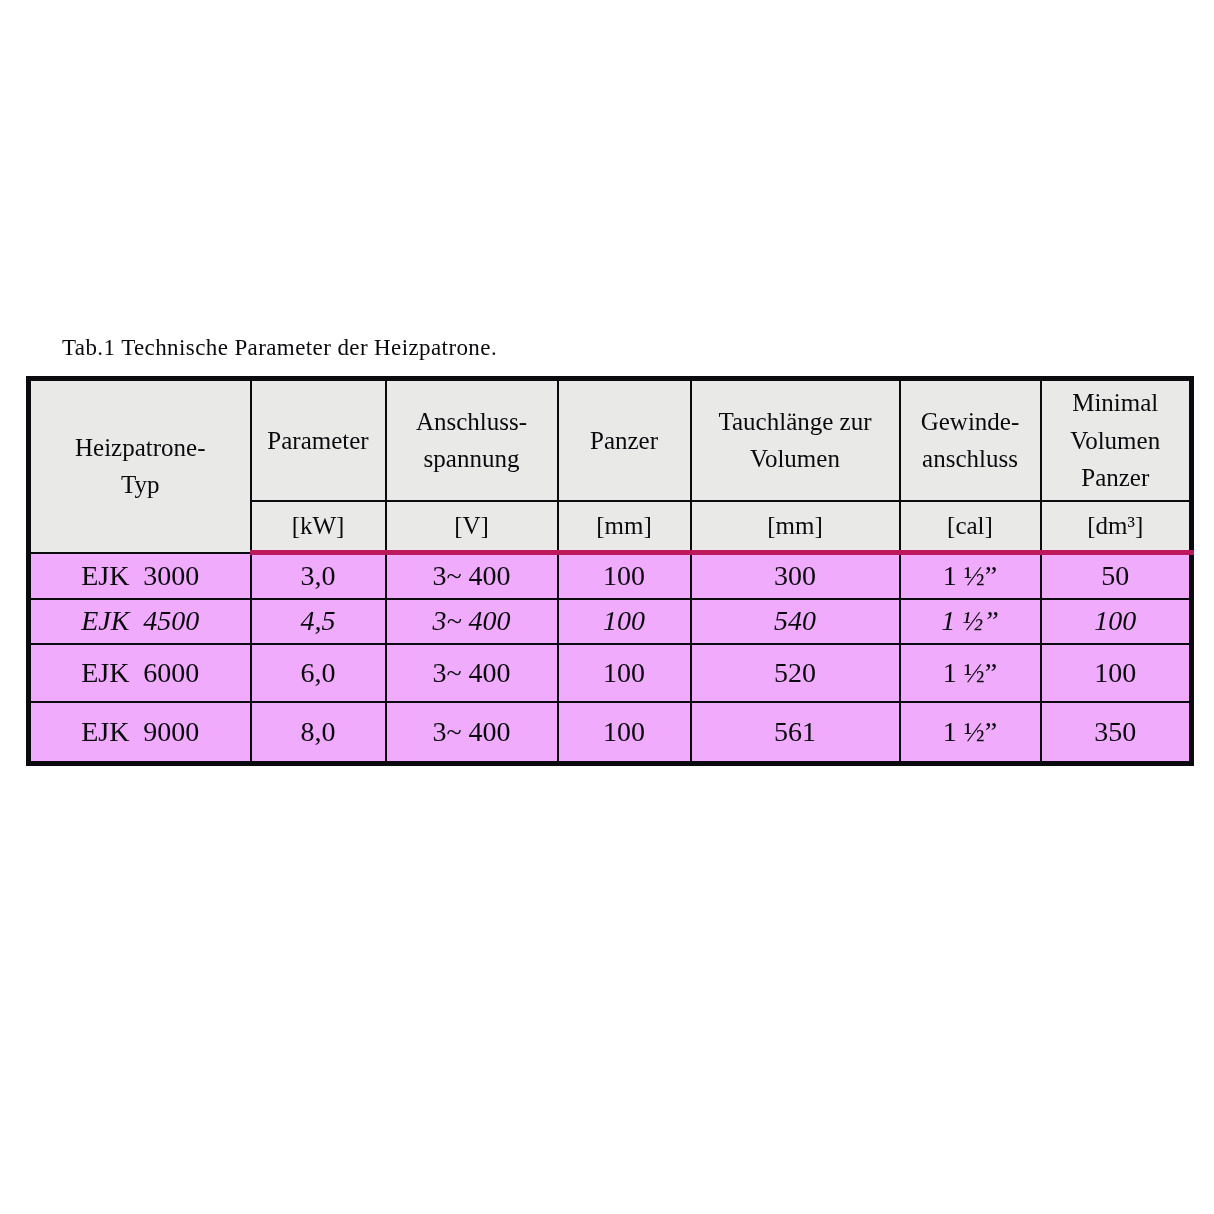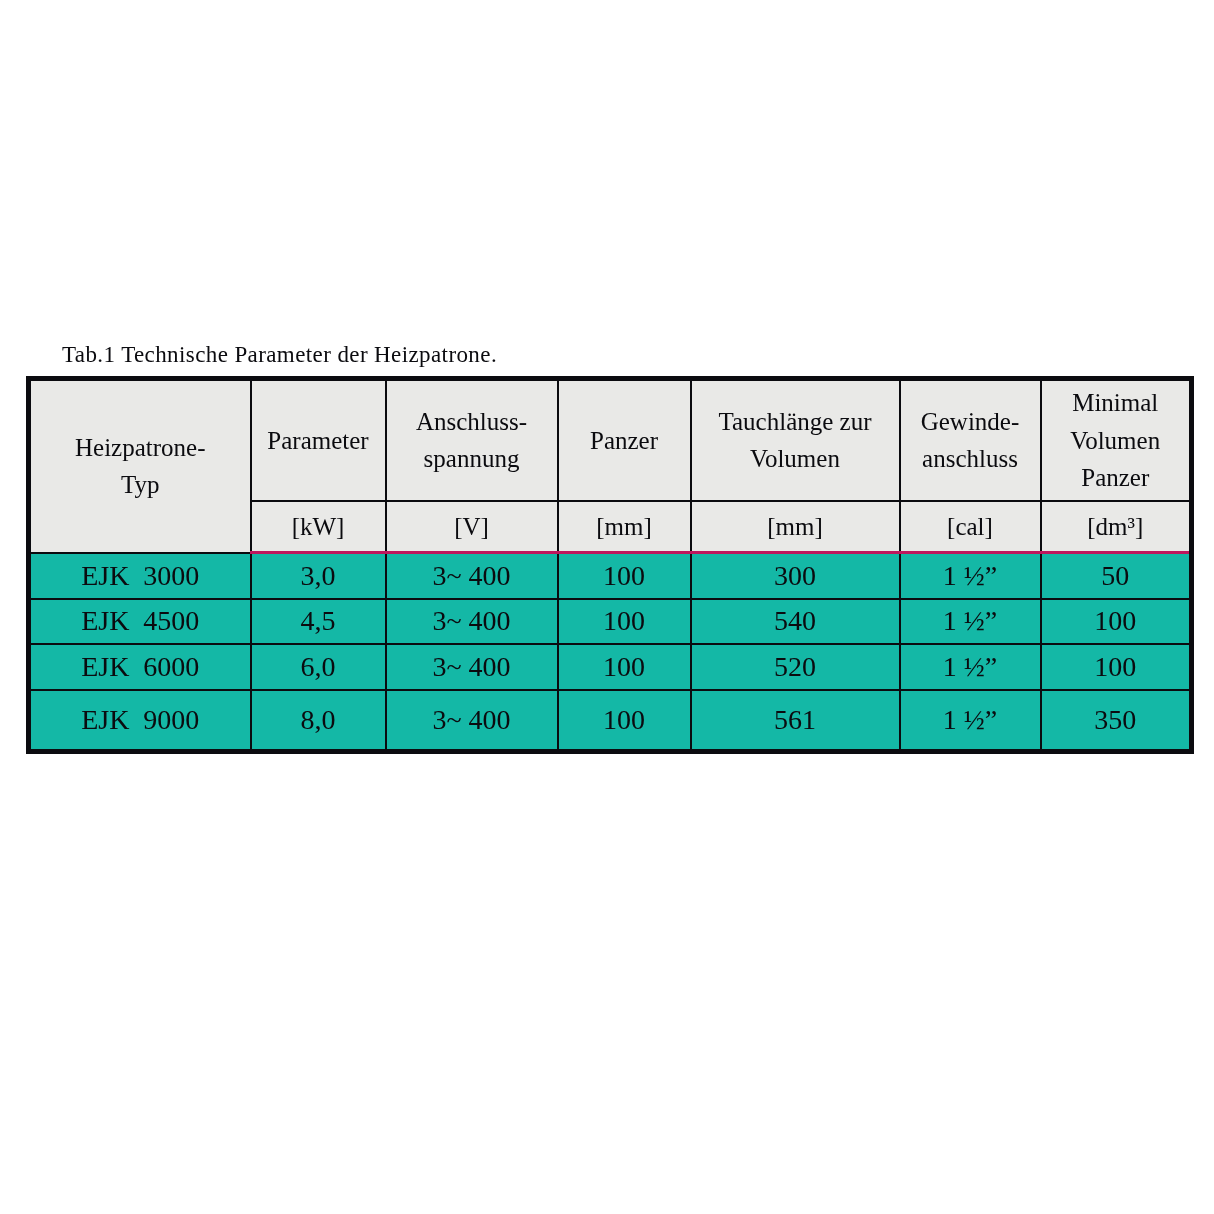--- a/index.html
+++ b/index.html
@@ -7,21 +7,21 @@
     width: 1214px;
     height: 1214px;
     background: #ffffff;
     position: relative;
     font-family: "Liberation Serif", "DejaVu Serif", serif;
     color: #0b0b0f;
   }
   .doc-title {
     position: absolute;
     left: 62px;
-    top: 342px;
+    top: 335px;
     font-size: 23px;
     letter-spacing: 0.4px;
     white-space: nowrap;
   }
   table.params {
     position: absolute;
     left: 26px;
     top: 376px;
     border-collapse: collapse;
     table-layout: fixed;
@@ -39,31 +39,31 @@
   }
   
   table.params thead th {
     background: #e9e9e7;
     font-size: 25px;
     line-height: 1.5;
     white-space: pre-line;
   }
   tr.label-row { height: 122px; }
   tr.unit-row  { height: 52px; }
-  tr.unit-row th { border-bottom: 3px solid #be185d; }
+  tr.unit-row th { border-bottom: 5px solid #be185d; }
   th.type-head {
     border-right: 4px solid #0b0b0f;
     border-bottom: 5px solid #0b0b0f;
   }
   
-  table.params td { font-size: 28px; background: #14b8a6; }
+  table.params td { font-size: 28px; background: #f0abfc; }
   td.c0 { border-right: 4px solid #0b0b0f; }
   tr.r0 { height: 46px; }
-  tr.r1 { height: 45px; }
-  tr.r2 { height: 46px; }
+  tr.r1 { height: 45px; font-style: italic; }
+  tr.r2 { height: 58px; }
   tr.r3 { height: 62px; }
 </style>
 </head>
 <body>
 
 <div class="doc-title">Tab.1 Technische Parameter der Heizpatrone.</div>
 
 <table class="params">
   <colgroup>
     <col style="width:222px">

